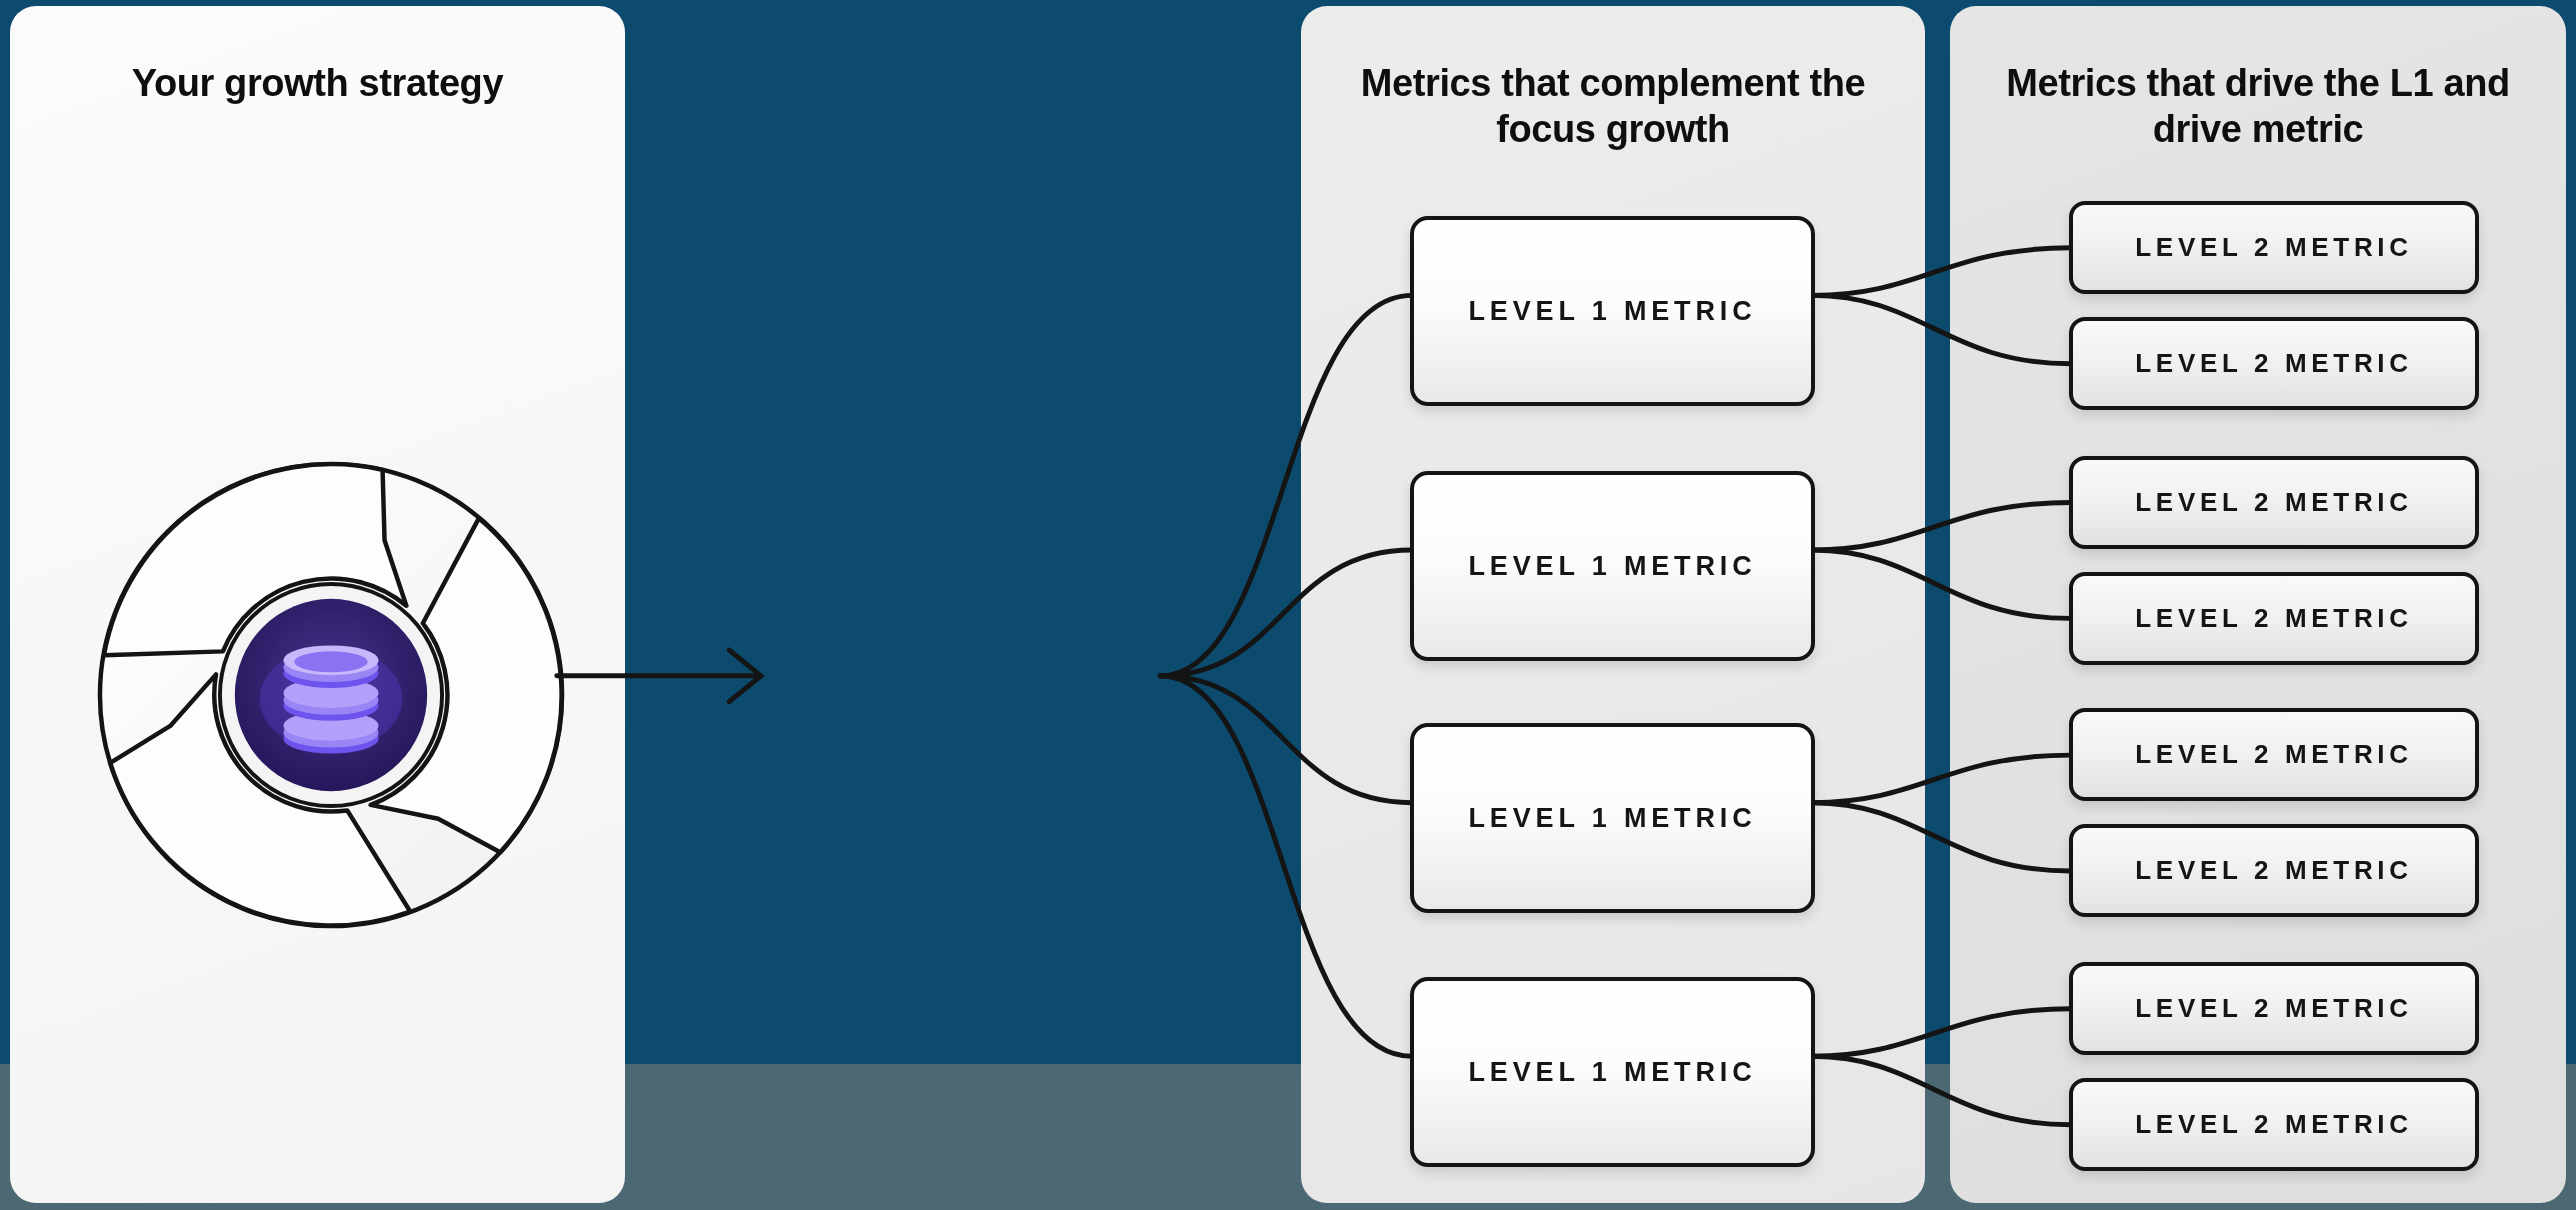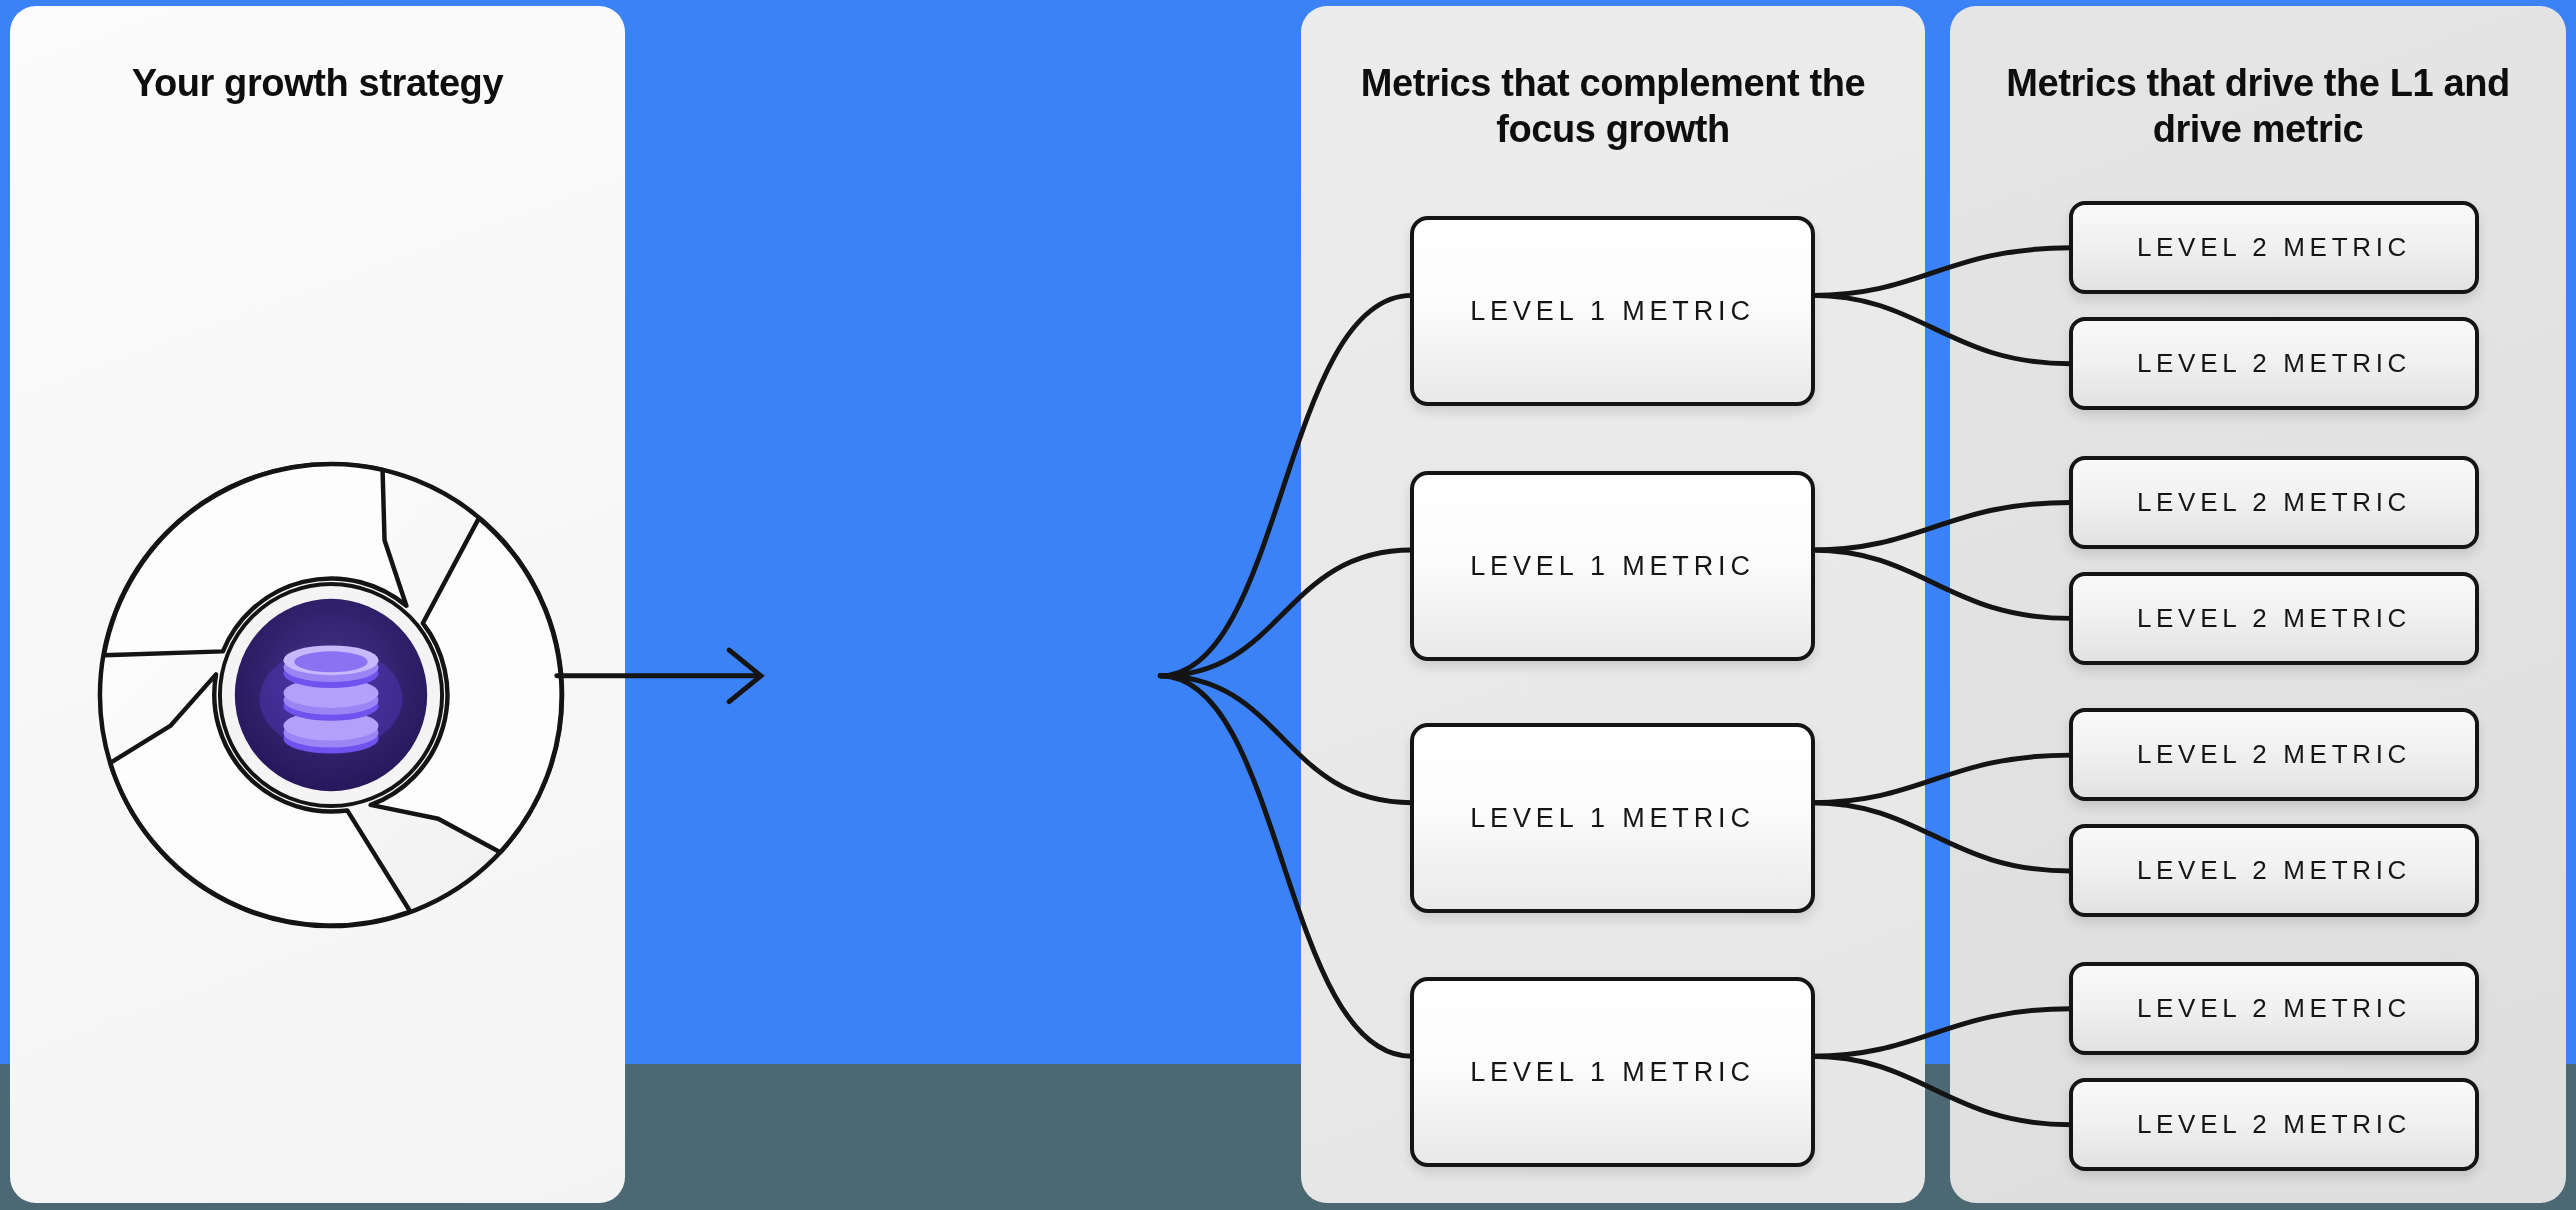--- a/index.html
+++ b/index.html
@@ -2,21 +2,21 @@
 <html><head>
 <meta charset="utf-8">
 <style>
   html,body{margin:0;padding:0;}
   body{
     width:2576px;height:1211px;
     font-family:"Liberation Sans", sans-serif;
     background:#4b6873;
     overflow:hidden;
   }
-  .canvas{position:relative;width:2576px;height:1064px;background:#3b82f6;}
+  .canvas{position:relative;width:2576px;height:1064px;background:#0c4a6e;}
 
   
   .panel{
     position:absolute;top:6px;height:1197px;
     border-radius:26px;
     box-sizing:border-box;
   }
   .panel-1{left:10px;width:615px;background:linear-gradient(160deg,#fbfbfb,#f4f4f4);}
   .panel-2{left:649px;width:627px;background:linear-gradient(160deg,#f8f8f8,#f1f1f1);}
   .panel-3{left:1301px;width:624px;background:linear-gradient(160deg,#ecECec,#e6e6e6);background-color:#e9e9e9;}
@@ -34,21 +34,21 @@
   }
 
   
   .metric-box{
     position:absolute;
     box-sizing:border-box;
     border:4px solid #141414;
     border-radius:18px;
     background:linear-gradient(180deg,#ffffff 0%,#fcfcfc 45%,#e9e9e9 100%);
     display:flex;align-items:center;justify-content:center;
-    font-weight:400;
+    font-weight:700;
     letter-spacing:0.18em;
     color:#151515;
     box-shadow:0 6px 12px rgba(0,0,0,0.12);
     z-index:10;
   }
   .box-focus{left:765px;top:581px;width:399px;height:190px;font-size:27px;}
   .box-l1{left:1410px;width:405px;height:190px;font-size:27px;margin-top:16px;}
   .l1-0{top:200px;} .l1-1{top:455px;} .l1-2{top:707px;} .l1-3{top:961px;}
   .box-l2{
     left:2069px;width:410px;height:93px;font-size:26px;

